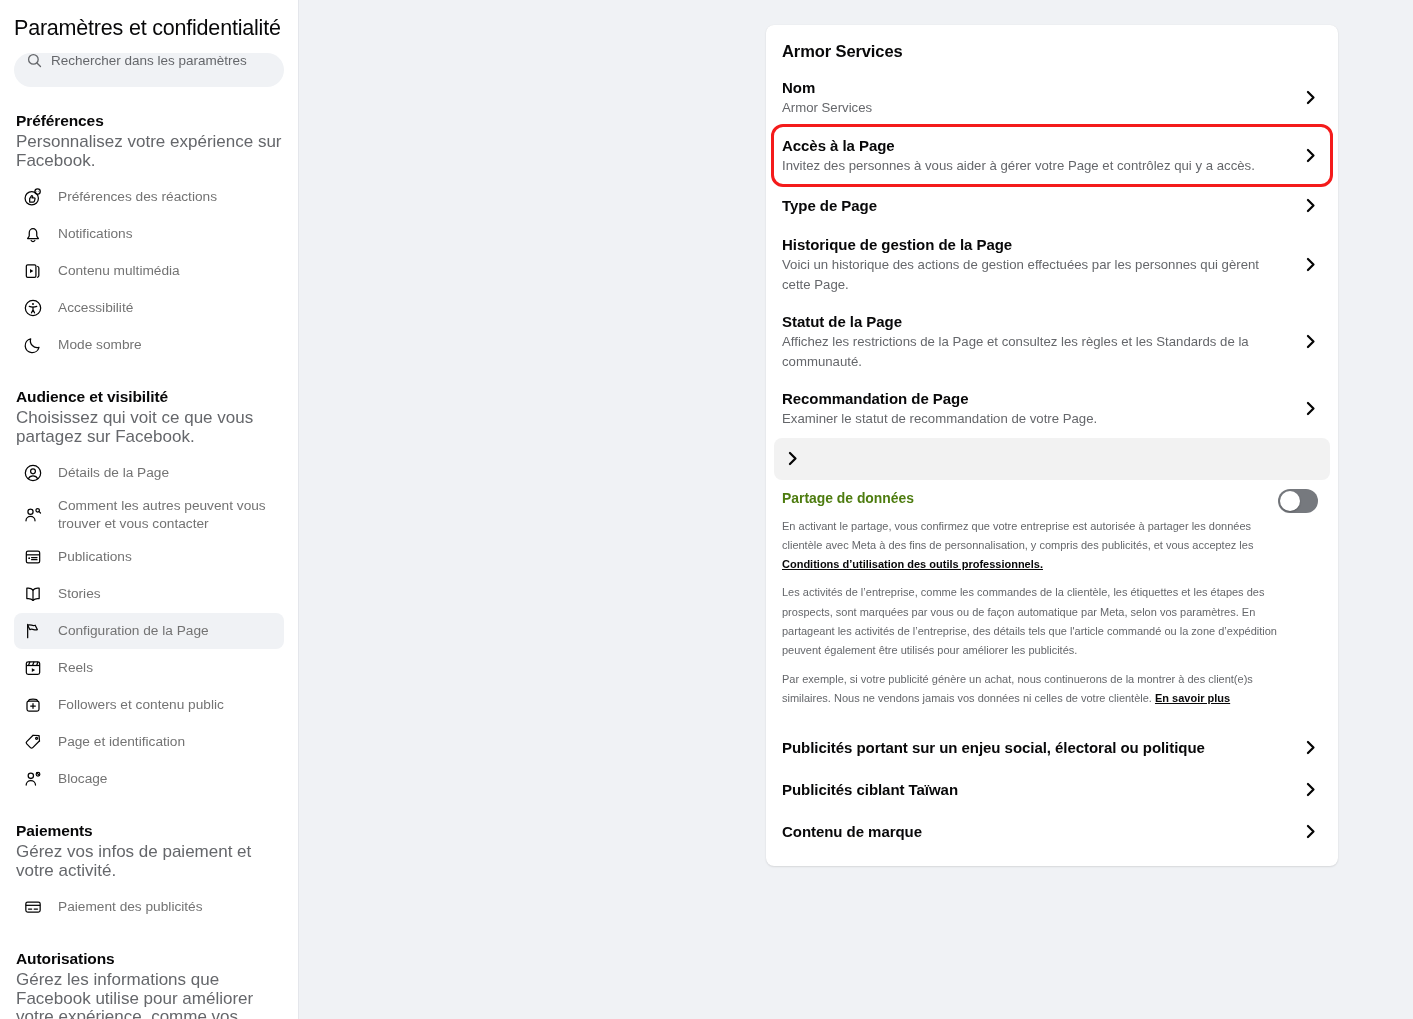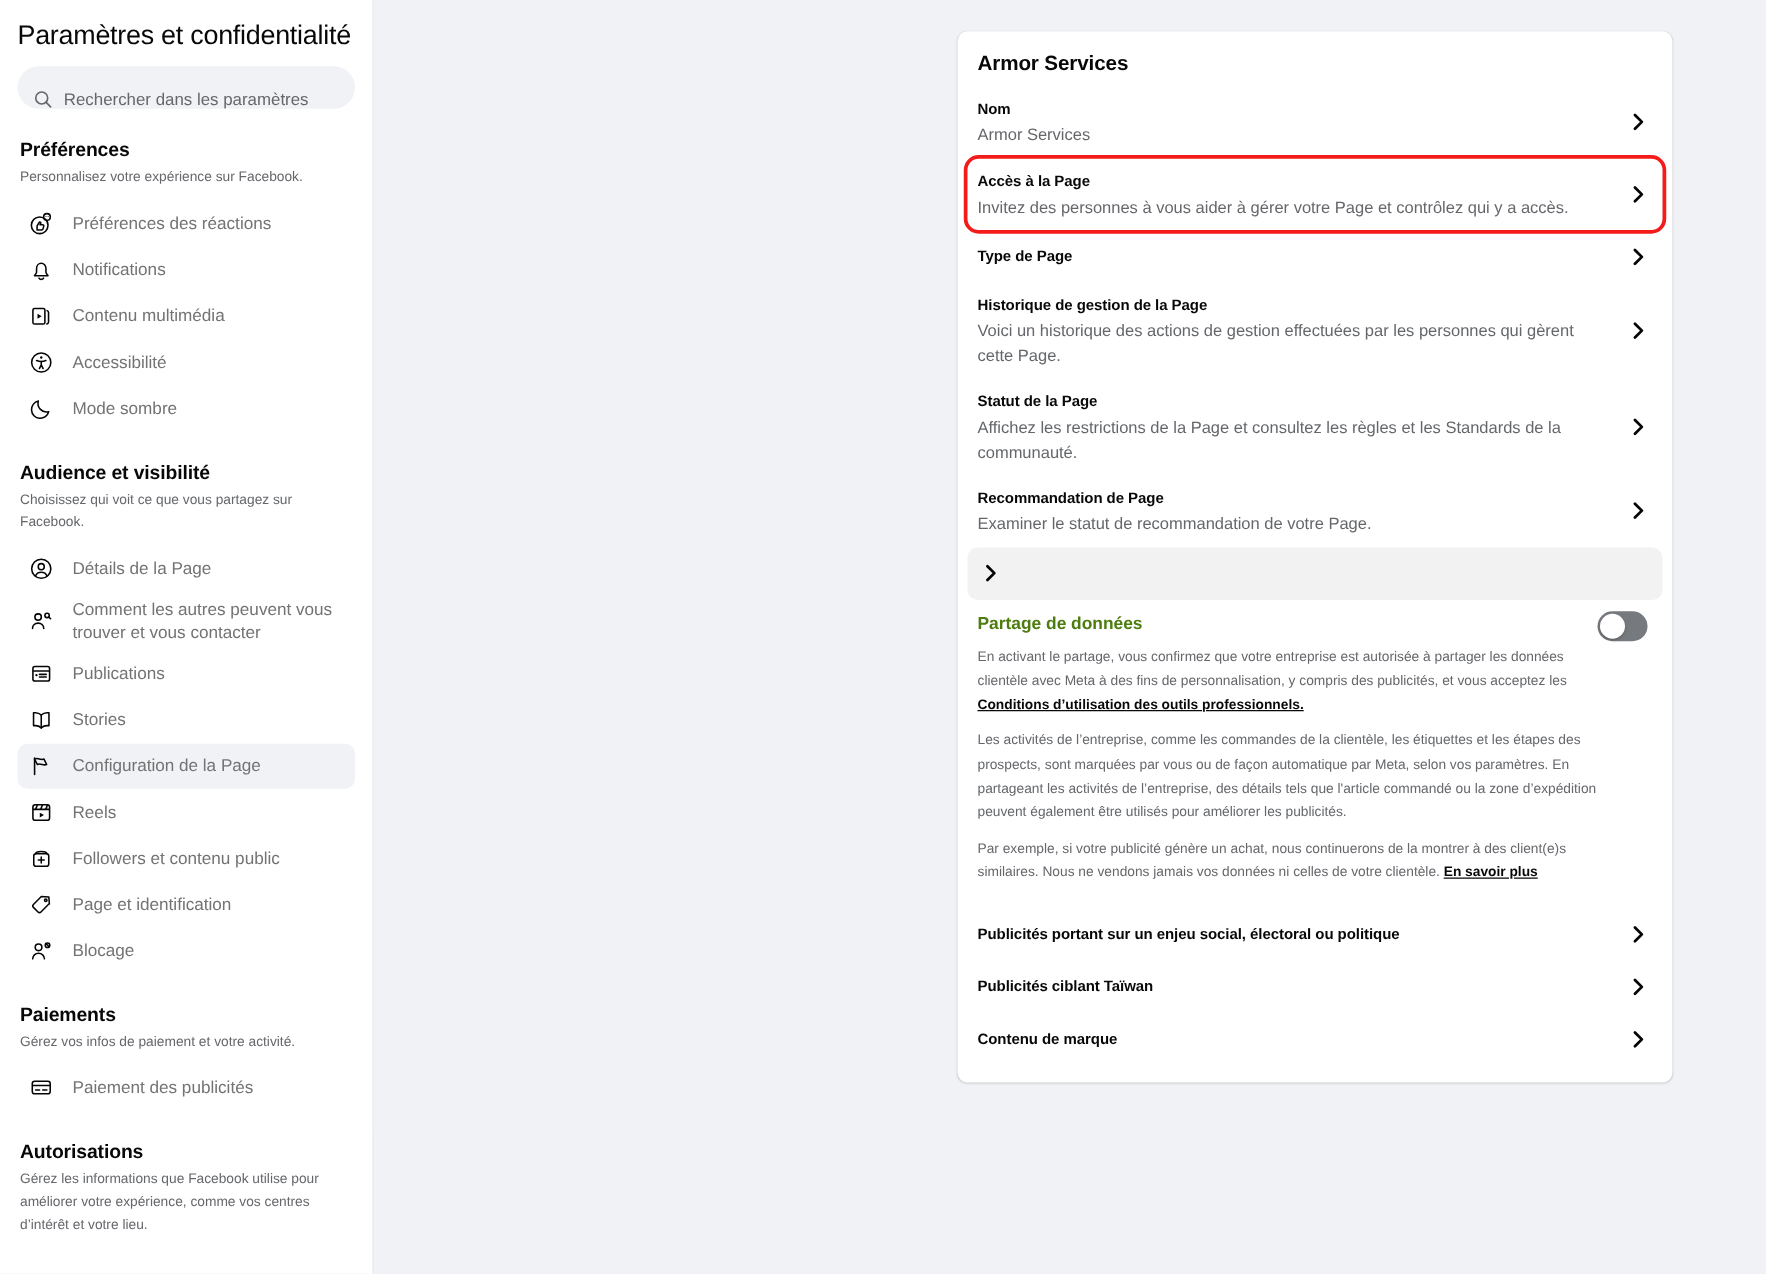--- a/index.html
+++ b/index.html
@@ -40,21 +40,21 @@
     letter-spacing: -0.2px;
     padding: 14px 16px 0 14px;
     line-height: 28px;
   }
 
   .search-wrap {
     padding: 11px 14px 0 14px;
   }
   .search-box {
     display: flex;
-    align-items: flex-end;
+    align-items: flex-start;
     height: 34px;
     background: #F0F2F5;
     border-radius: 18px;
     padding: 0 13px;
     gap: 9px;
     cursor: text;
   }
   .search-box svg { flex: 0 0 auto; display:block; }
   .search-input {
     border: none;
@@ -76,21 +76,21 @@
   }
   .section-head h3 {
     font-size: 15.5px;
     font-weight: bold;
     color: #080809;
     line-height: 20px;
     letter-spacing: -0.1px;
     padding-left: 2px;
   }
   .section-head p {
-    font-size: 11px;
+    font-size: 17px;
     color: #65676B;
     line-height: 18.5px;
     margin-top: 2px;
     padding-left: 2px;
     max-width: 268px;
   }
 
   .nav-list { margin-top: 9px; }
 
   .nav-item {
@@ -160,21 +160,21 @@
   .row.hovered { background: #F2F2F2; }
   .row.highlighted {
     outline: 3px solid #F41B1B;
     outline-offset: 0px;
     border-radius: 9px;
     background: #FFFFFF;
     z-index: 3;
   }
   .row-text { flex: 1 1 auto; min-width: 0; }
   .row-title {
-    font-size: 12px;
+    font-size: 15px;
     font-weight: bold;
     color: #080809;
     line-height: 19px;
     letter-spacing: -0.05px;
   }
   .row-sub {
     font-size: 13.2px;
     color: #65676B;
     line-height: 19.5px;
     margin-top: 1px;

